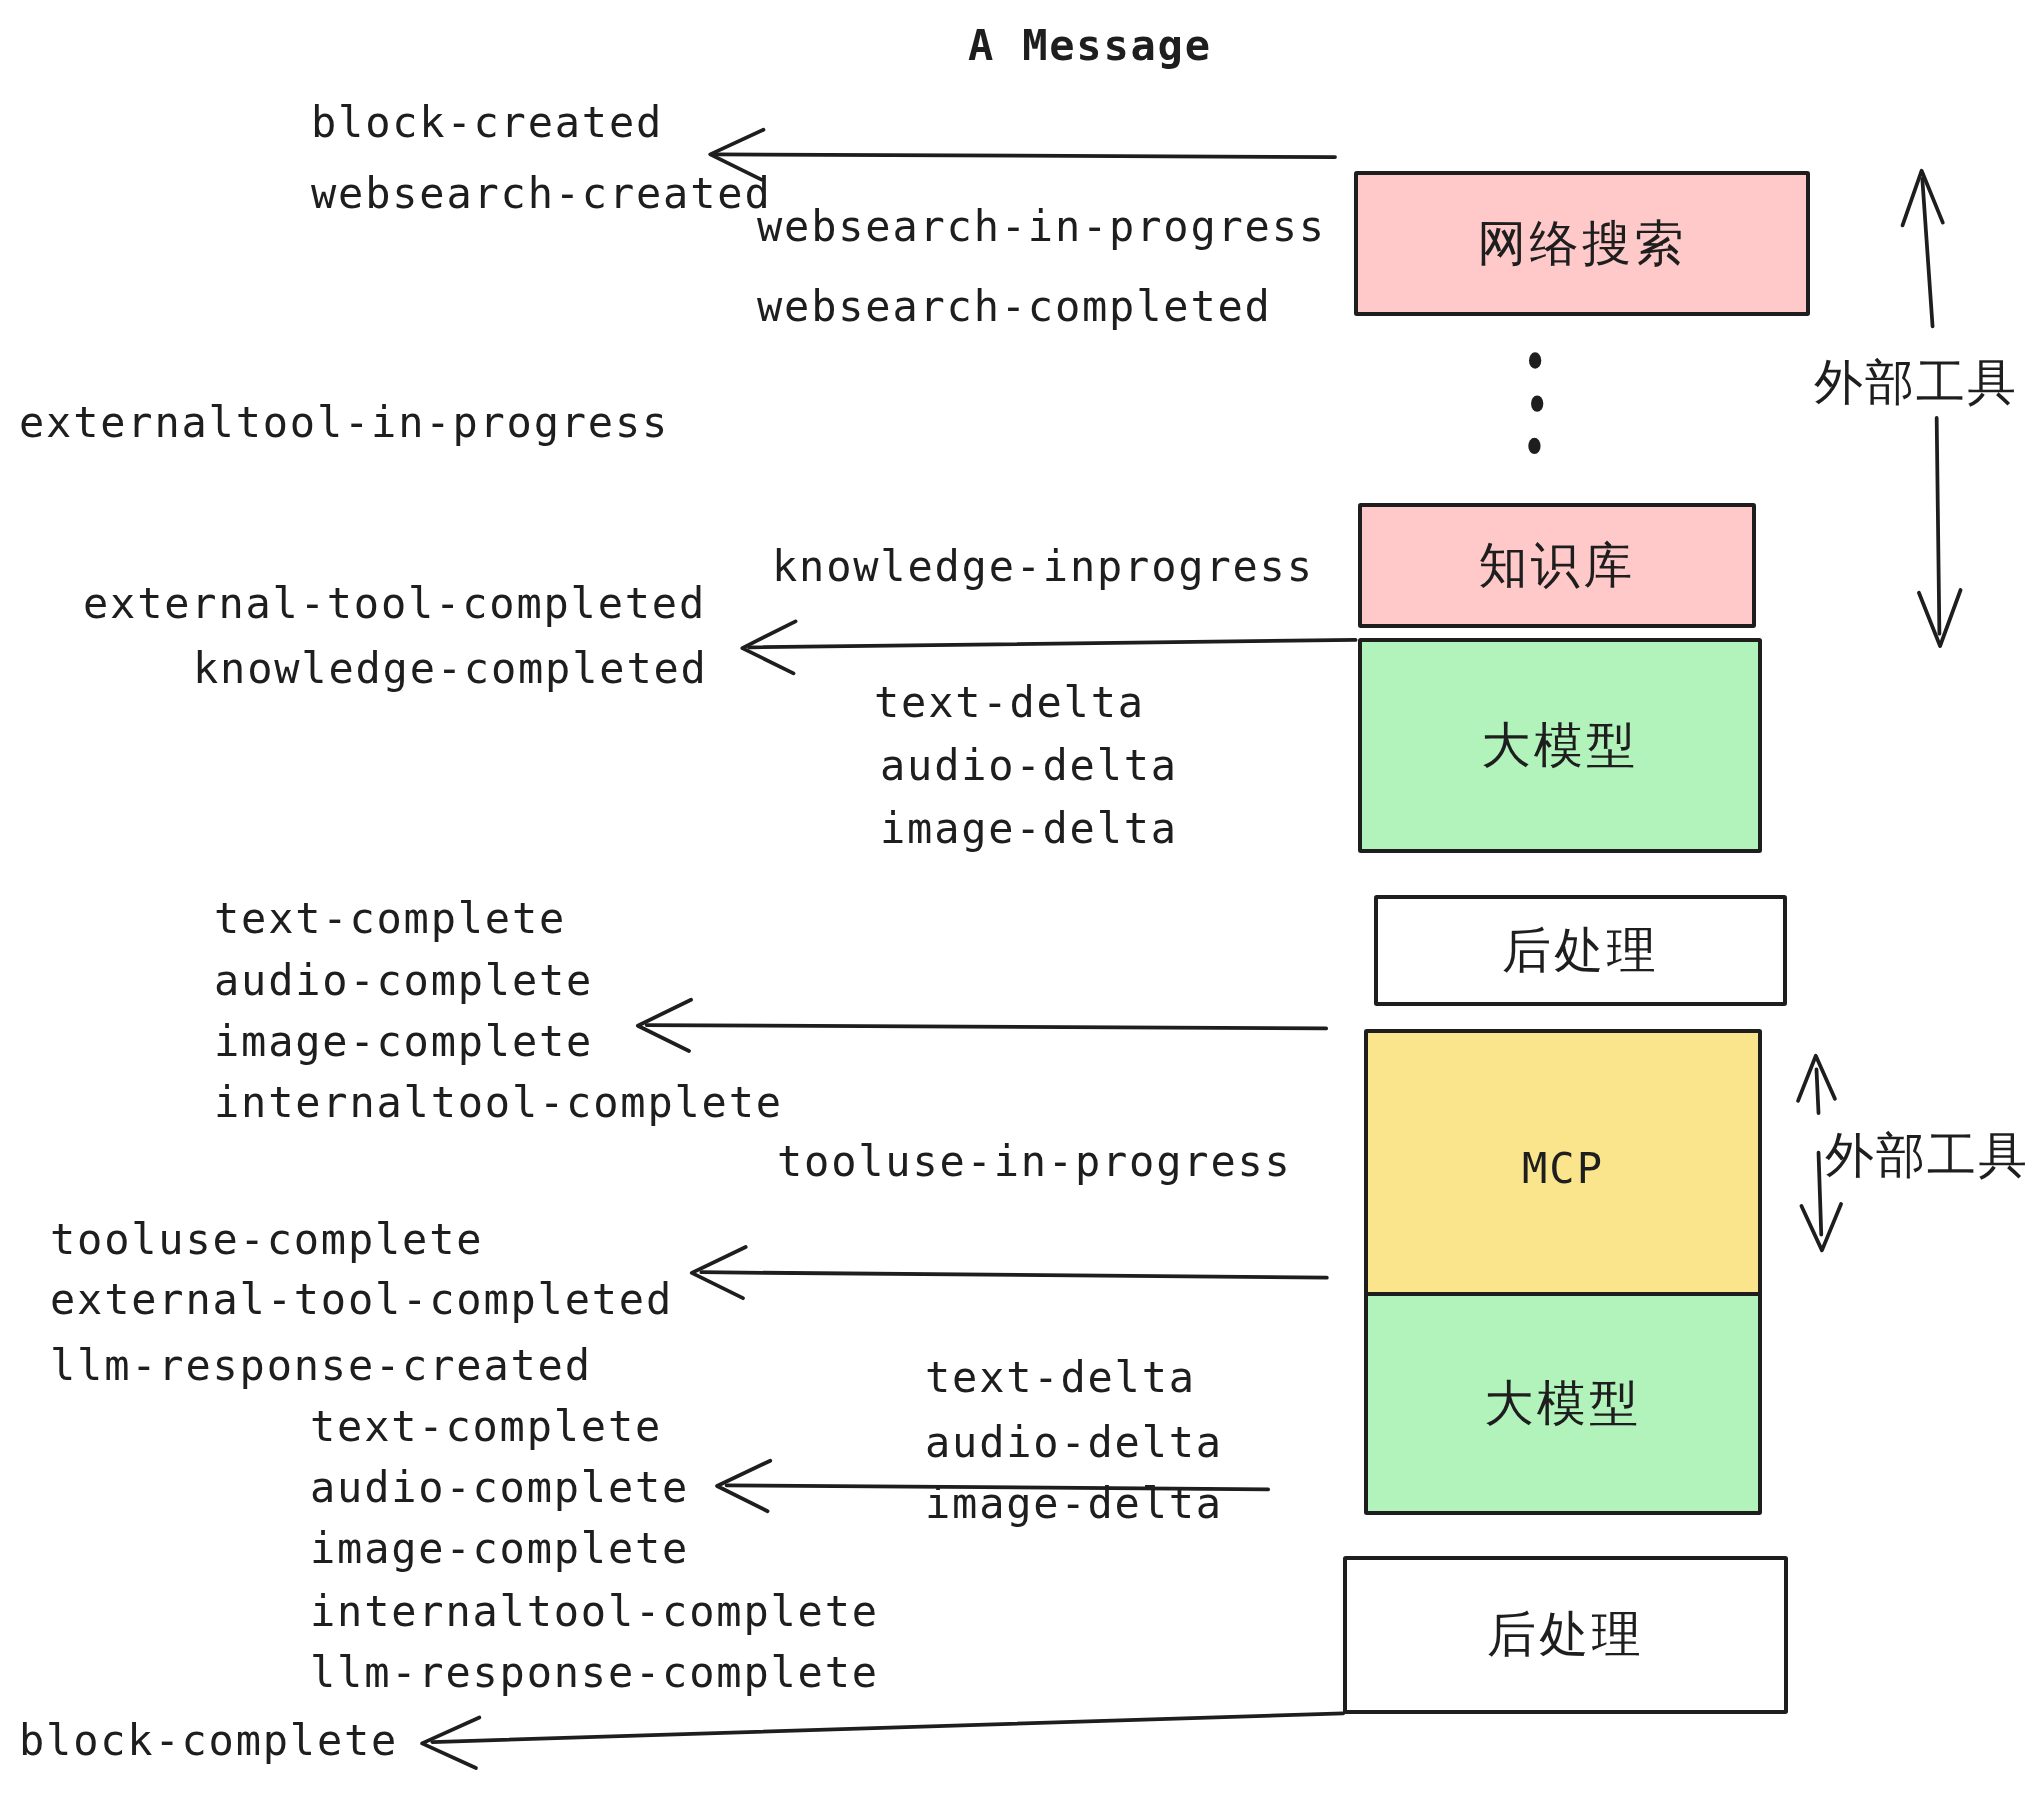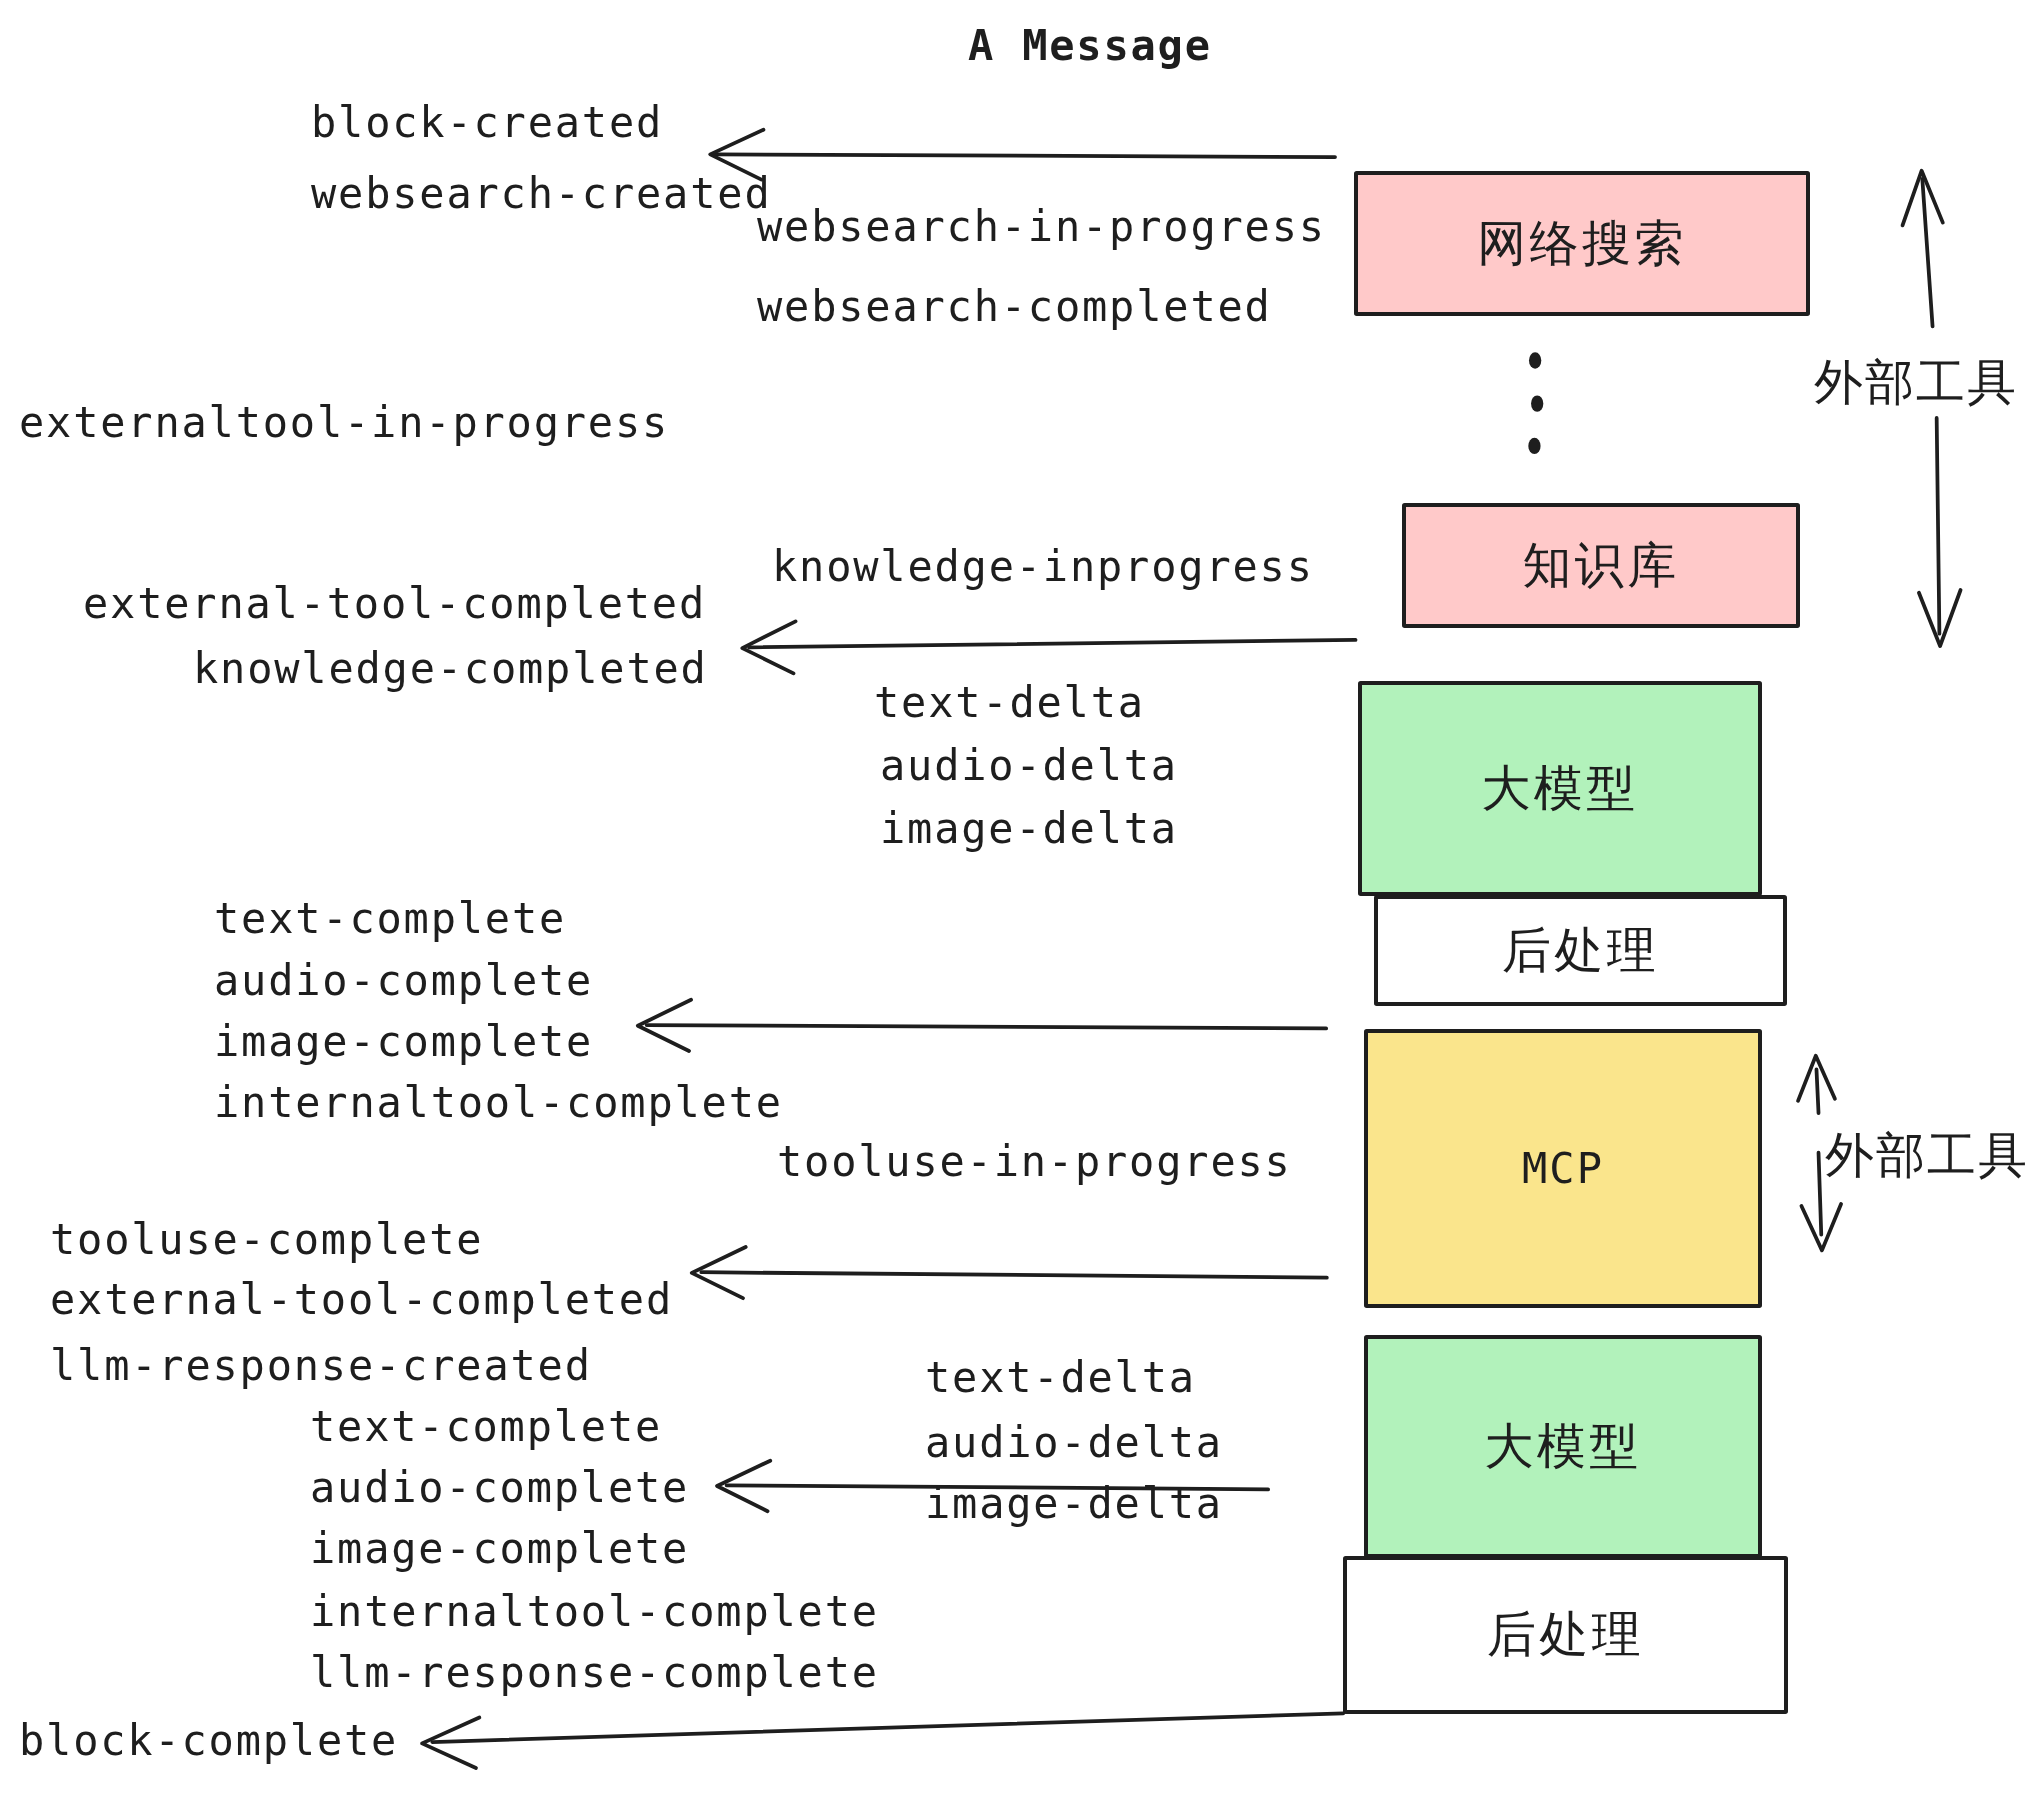--- a/index.html
+++ b/index.html
@@ -24,21 +24,21 @@
   .box{
     position:absolute; box-sizing:border-box; border:4.1px solid var(--stroke);
     border-radius:2.7px; display:flex; align-items:center; justify-content:center;
     font-size:49px; letter-spacing:3.4px; white-space:nowrap;
   }
   .cjk{font-family:"DejaVu Sans","Liberation Sans",sans-serif;}
   .side-label{
     position:absolute; font-size:49px; letter-spacing:2px; white-space:nowrap;
   }
   .bg-pink{background:var(--pink);}
-  .bg-green{background:var(--green);margin-top:43px;}
+  .bg-green{background:var(--green);}
   .bg-yellow{background:var(--yellow);}
   .bg-white{background:var(--white);}
   .mono{font-family:"DejaVu Sans Mono","Liberation Mono",monospace;}
 </style>
 </head>
 <body>
 
 <div class="canvas">
 
   <svg class="overlay" viewBox="0 0 2980 2630" fill="none" stroke="#1e1e1e" stroke-width="5.5" stroke-linecap="round" stroke-linejoin="round">
@@ -76,21 +76,21 @@
       <ellipse cx="2251" cy="591" rx="9" ry="12"></ellipse>
       <ellipse cx="2247" cy="653" rx="9" ry="12"></ellipse>
     </g>
   </svg>
 
   <div class="title">A Message</div>
 
   <div class="box cjk bg-pink" style="left:1354px;top:171px;width:456px;height:145px;">
     <span>网络搜索</span>
   </div>
-  <div class="box cjk bg-pink" style="left:1402px;top:503px;width:398px;height:125px;">
+  <div class="box cjk bg-pink" style="left:1358px;top:503px;width:398px;height:125px;">
     <span>知识库</span>
   </div>
   <div class="box cjk bg-green" style="left:1358px;top:638px;width:404px;height:215px;">
     <span>大模型</span>
   </div>
   <div class="box cjk bg-white" style="left:1374px;top:895px;width:413px;height:111px;">
     <span>后处理</span>
   </div>
   <div class="box mono bg-yellow" style="left:1364px;top:1029px;width:398px;height:279px;font-size:42px;letter-spacing:2px;">
     <span>MCP</span>

